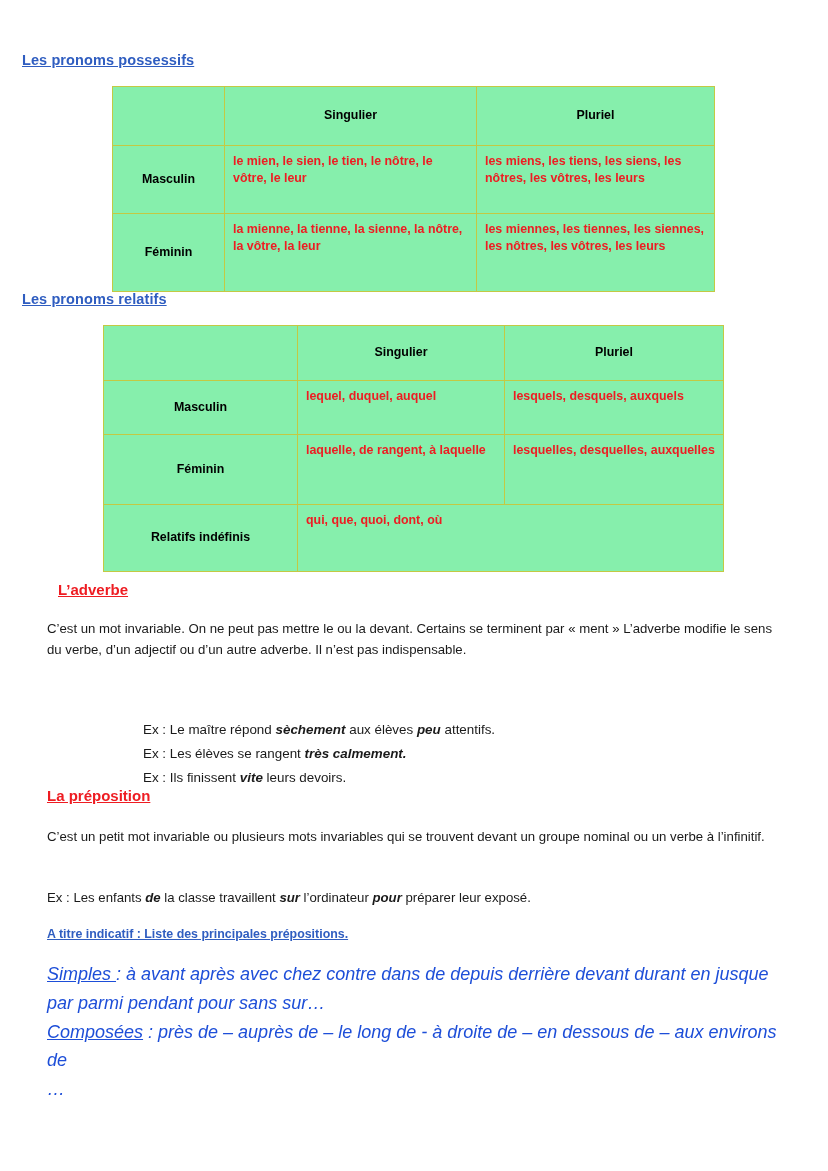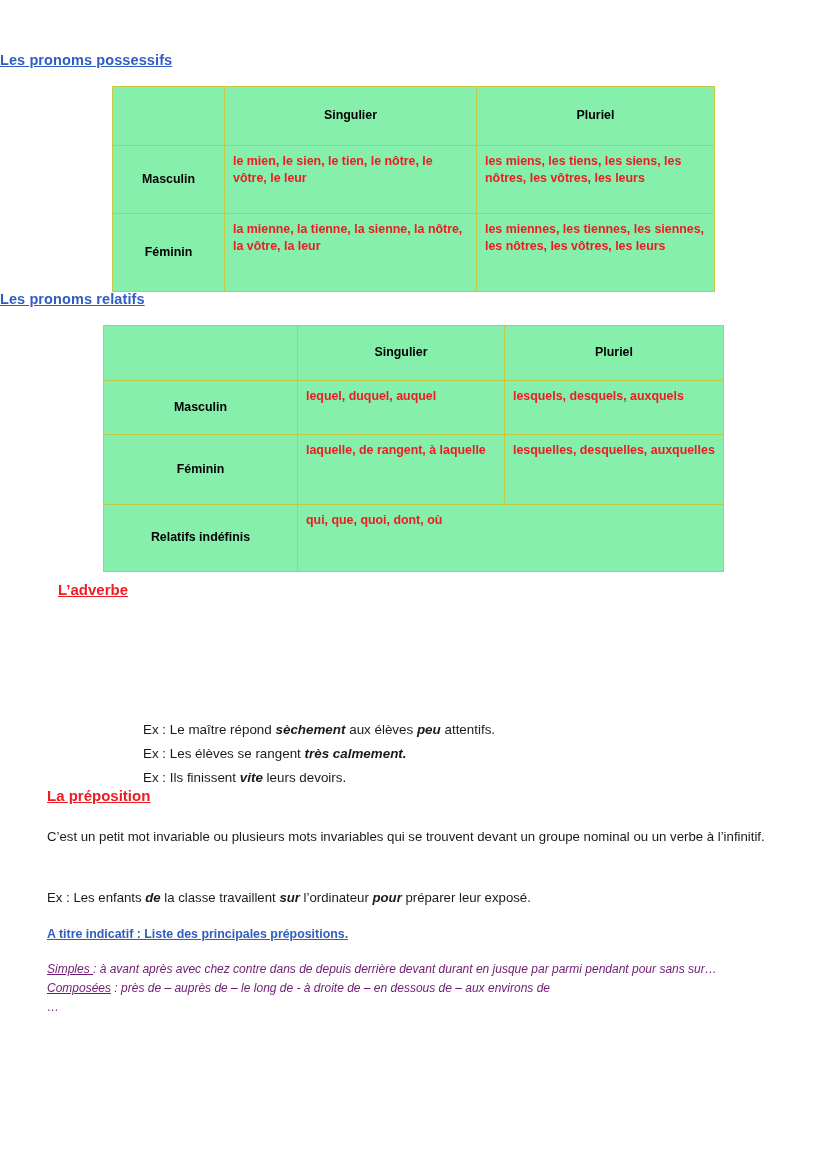--- a/index.html
+++ b/index.html
@@ -25,20 +25,21 @@
   }
 
   
   .blue-title {
     text-align: center;
     color: #2f5dc0;
     font-weight: bold;
     font-size: 14.5px;
     text-decoration: underline;
     letter-spacing: .1px;
+    margin-left: 22px;
   }
 
   
   table.gram {
     border-collapse: collapse;
     table-layout: fixed;
     background: #86efac;
   }
   table.gram td {
     border: 1px solid #c3c943;
@@ -108,23 +109,23 @@
     margin-top: 40px;
   }
   .examples b { font-weight: bold; font-style: italic; }
   .blue-link {
     color: #2f5dc0;
     font-weight: bold;
     font-size: 12.4px;
     text-decoration: underline;
   }
   .red-italic {
-    color: #701a75;
+    color: #1d4ed8;
     font-style: italic;
-    font-size: 12px;
+    font-size: 18px;
     line-height: 1.6;
   }
   .red-italic u { text-decoration: underline; }
 
   
   #title-possessifs { position: absolute; left: 0;   top: 51px;  width: 828px; }
   #title-relatifs   { position: absolute; left: 0;   top: 290px; width: 828px; }
   #head-adverbe     { position: absolute; left: 58px; top: 581px; }
   #para-adverbe     { position: absolute; left: 47px; top: 618px; width: 742px; }
   #examples-adverbe { position: absolute; left: 143px; top: 678px; width: 600px; }
@@ -188,20 +189,21 @@
       <td class="rowlabel">Relatifs indéfinis</td>
       <td class="val" colspan="2">qui, que, quoi, dont, où</td>
     </tr>
   </tbody>
     </table>
 
   <div id="head-adverbe">
     <span class="red-head">L’adverbe</span>
   </div>
 
+  <div id="para-adverbe" class="body-text">C’est un mot invariable. On ne peut pas mettre le ou la devant. Certains se terminent par « ment » L’adverbe modifie le sens du verbe, d’un adjectif ou d’un autre adverbe. Il n’est pas indispensable.</div>
 
   <div id="examples-adverbe" class="examples">
     <div>
       <span>Ex : Le maître répond </span><b>sèchement</b><span> aux élèves </span><b>peu</b><span> attentifs.</span>
     </div>
     <div>
       <span>Ex : Les élèves se rangent </span><b>très calmement.</b>
     </div>
     <div>
       <span>Ex : Ils finissent </span><b>vite</b><span> leurs devoirs.</span>

